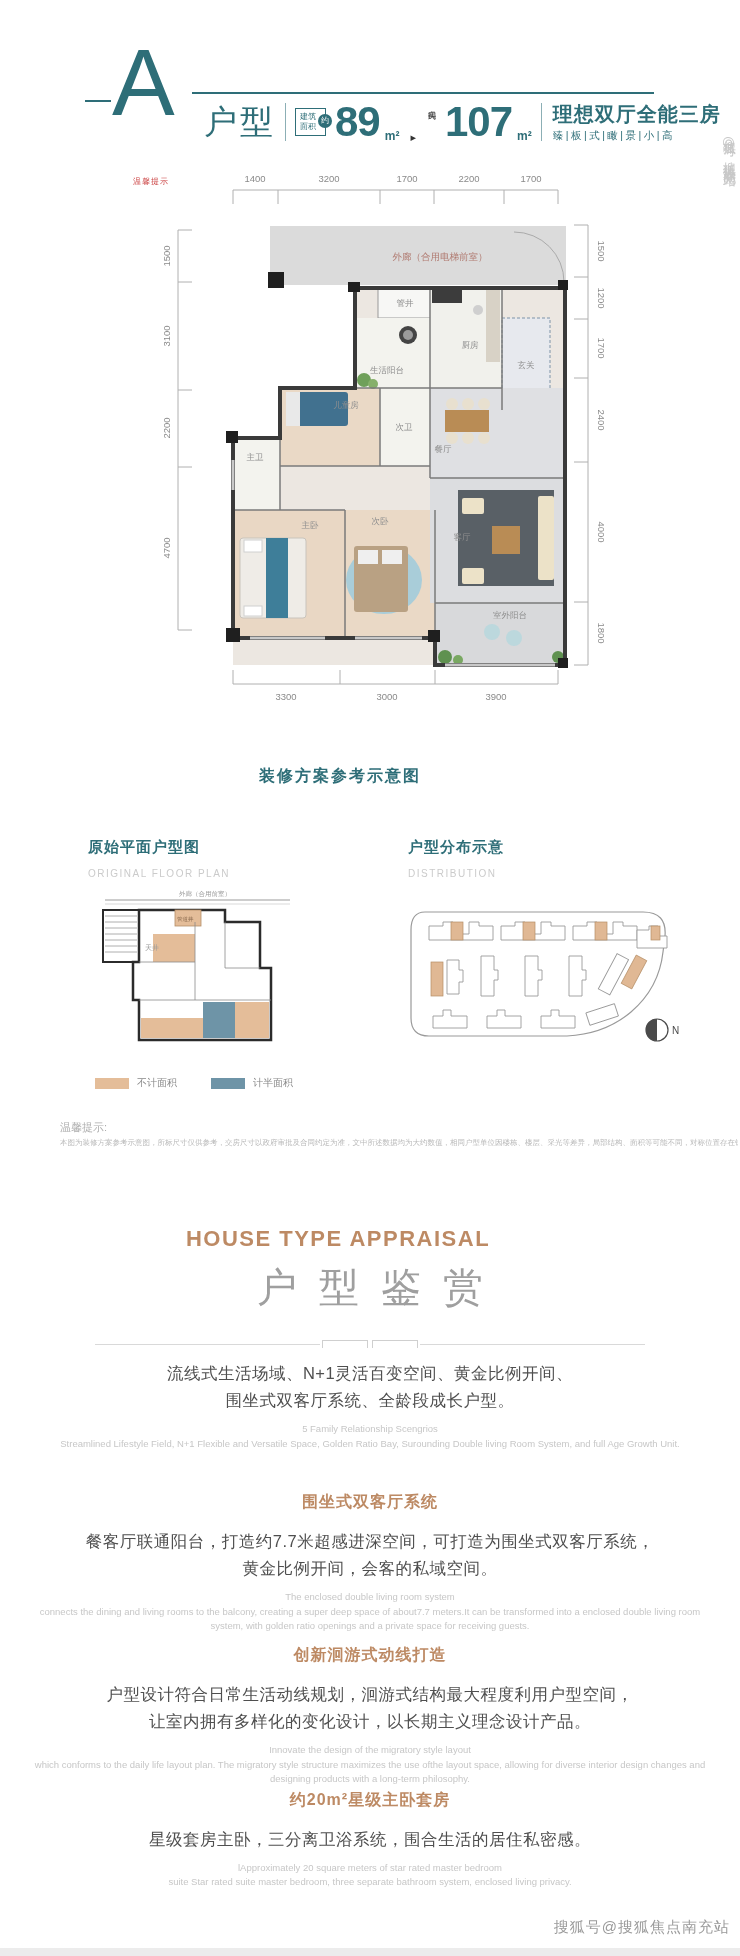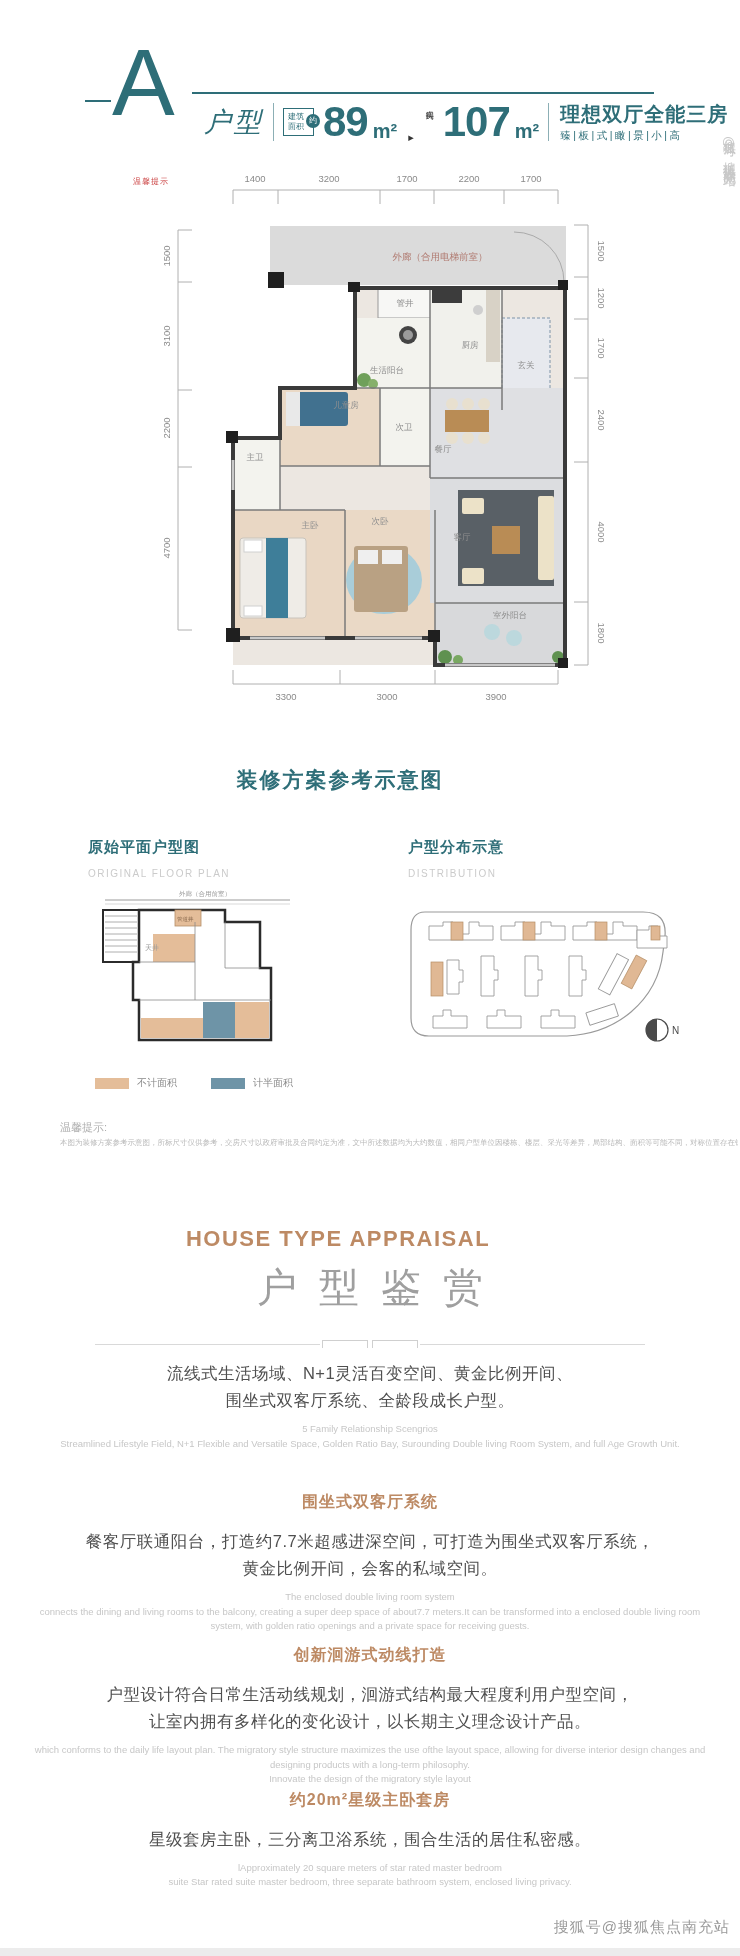--- a/index.html
+++ b/index.html
@@ -8,43 +8,43 @@
     font-family:"Liberation Sans","DejaVu Sans",sans-serif;
     overflow:hidden;
   }
   .abs{position:absolute;}
 
   
   .hdr-dash{left:85px;top:100px;width:26px;height:2px;background:#2e6e78;}
   .hdr-letter{left:112px;top:36px;font-size:94px;line-height:1;font-weight:300;color:#2e6e78;}
   .hdr-rule{left:192px;top:92px;width:462px;height:2px;background:#2e6e78;}
   .hdr-row{left:204px;top:96px;display:flex;align-items:center;gap:9px;height:52px;}
-  .hdr-type{font-size:27px;color:#2e6e78;letter-spacing:3px;font-weight:500;font-style:italic;}
+  .hdr-type{font-size:33px;color:#2e6e78;letter-spacing:3px;font-weight:500;}
   .hdr-div{width:1px;height:38px;background:rgba(46,110,120,.55);}
   .area-box{position:relative;border:1px solid #2e6e78;padding:3px 9px 3px 4px;
     font-size:8px;line-height:1.25;color:#2e6e78;text-align:center;}
   .area-box .circ{position:absolute;right:-7px;top:5px;width:14px;height:14px;border-radius:50%;
     background:#2e6e78;color:#fff;font-size:8px;line-height:14px;text-align:center;}
   .big-num{font-size:42px;font-weight:bold;color:#2e6e78;line-height:1;letter-spacing:-1px;}
-  .big-unit{font-size:20px;font-weight:bold;color:#2e6e78;align-self:flex-end;}
+  .big-unit{font-size:12px;font-weight:bold;color:#2e6e78;align-self:flex-end;}
   .num-group{display:flex;align-items:flex-end;gap:5px;}
   .hdr-arrow{font-size:11px;color:#333;align-self:flex-end;margin:0 0 4px 2px;}
   .vert{writing-mode:vertical-rl;}
   .actual-lbl{font-size:8px;color:#4a4a4a;letter-spacing:1px;height:36px;}
   .tag-block{line-height:1.15;padding-left:2px;}
   .tag-main{font-size:20px;font-weight:bold;color:#2e6e78;letter-spacing:1px;}
   .tag-sub{font-size:10.5px;color:#2e6e78;letter-spacing:2.5px;margin-top:3px;}
   .plan-note{left:133px;top:176px;font-size:8px;color:#cc4444;letter-spacing:1px;}
 
   
   .plan-svg{left:140px;top:160px;}
   .dim{font-size:9.5px;fill:#8a8a8a;}
   .roomlbl{font-size:8.5px;fill:#8f8f8f;}
   .plan-caption{left:0;top:766px;width:680px;text-align:center;
-    font-size:21px;font-weight:bold;color:#2e6e78;letter-spacing:2px;}
+    font-size:16px;font-weight:bold;color:#2e6e78;letter-spacing:2px;}
 
   
   .sub-title{font-size:15px;font-weight:bold;color:#2e6e78;letter-spacing:1px;}
   .sub-sub{font-size:10px;color:#cbcbcb;letter-spacing:1.5px;margin-top:11px;}
   .legend-row{left:95px;top:1076px;display:flex;gap:34px;align-items:center;}
   .legend-item{display:flex;align-items:center;gap:8px;font-size:10px;color:#8a8a8a;}
   .sw{width:34px;height:11px;}
   .sw-tan{background:#e4bd99;}
   .sw-blue{background:#6e94a7;}
   .disc{left:60px;top:1120px;width:678px;color:#b9b9b9;}
@@ -386,22 +386,22 @@
     <div>The enclosed double living room system</div>
     <div>connects the dining and living rooms to the balcony, creating a super deep space of about7.7 meters.It can be transformed into a enclosed double living room system, with golden ratio openings and a private space for receiving guests.</div>
   </div>
 </div>
 
 <div class="abs app-sec" style="top:1645px;">
   <div class="sec-h">创新洄游式动线打造</div>
   <div class="sec-cn">户型设计符合日常生活动线规划，洄游式结构最大程度利用户型空间，</div>
   <div class="sec-cn">让室内拥有多样化的变化设计，以长期主义理念设计产品。</div>
   <div class="sec-en">
+    <div>Innovate the design of the migratory style layout</div>
     <div>which conforms to the daily life layout plan. The migratory style structure maximizes the use ofthe layout space, allowing for diverse interior design changes and designing products with a long-term philosophy.</div>
-    <div>Innovate the design of the migratory style layout</div>
   </div>
 </div>
 
 <div class="abs app-sec" style="top:1790px;">
   <div class="sec-h">约20m²星级主卧套房</div>
   <div class="sec-cn">星级套房主卧，三分离卫浴系统，围合生活的居住私密感。</div>
   <div class="sec-en">
     <div>lApproximately 20 square meters of star rated master bedroom</div>
     <div>suite  Star rated suite master bedroom, three separate bathroom system, enclosed living privacy.</div>
   </div>

